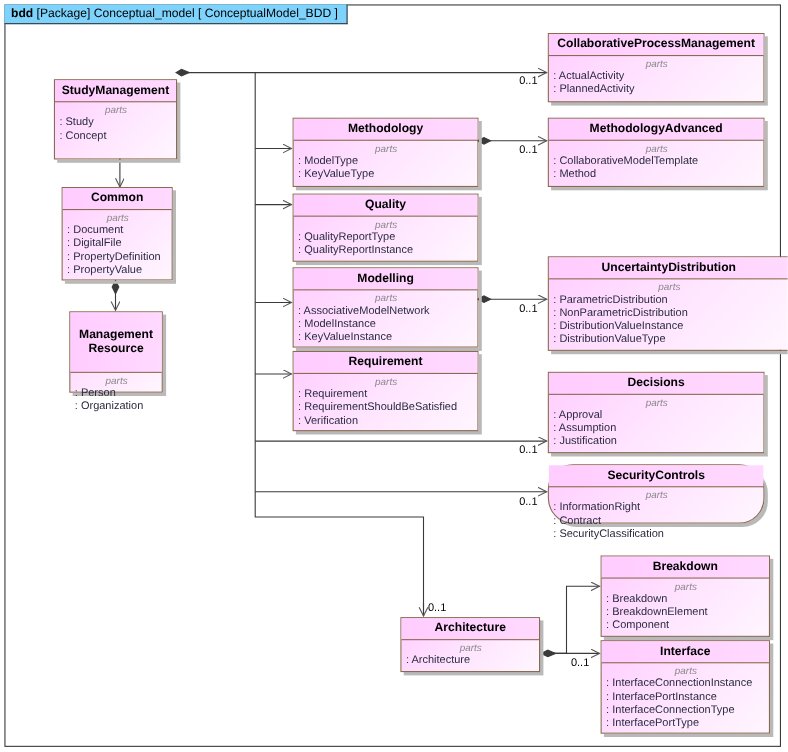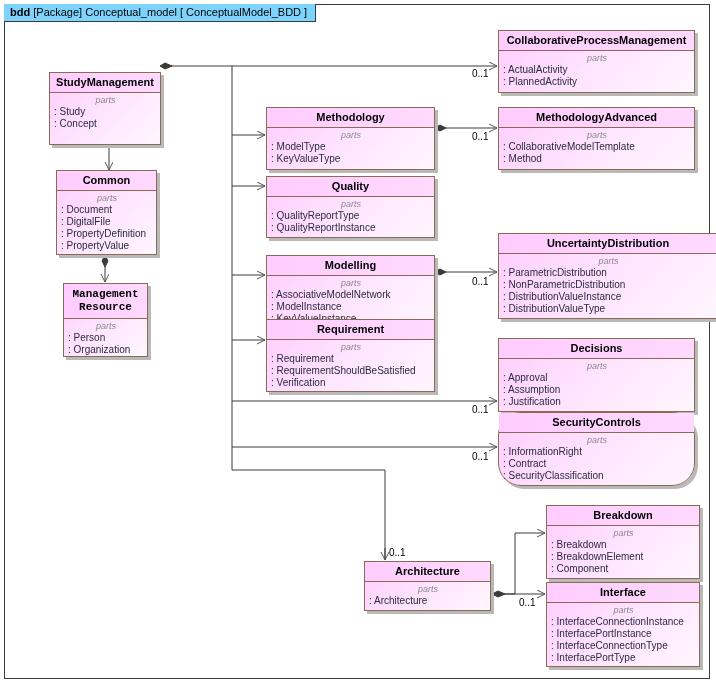--- a/index.html
+++ b/index.html
@@ -95,21 +95,21 @@
   <div class="compart">
     <div class="clabel">parts</div>
     <div class="part">: Document</div>
     <div class="part">: DigitalFile</div>
     <div class="part">: PropertyDefinition</div>
     <div class="part">: PropertyValue</div>
   </div>
 </div>
 
 <div class="block" style="left:63px;top:283px;width:85px;height:74px;">
-  <div class="hdr" style="padding:4px 2px;font-family:Liberation Mono, monospace;">Management Resource</div>
+  <div class="hdr" style="padding:14px 2px;">Management Resource</div>
   <div class="compart">
     <div class="clabel">parts</div>
     <div class="part">: Person</div>
     <div class="part">: Organization</div>
   </div>
 </div>
 
 <div class="block" style="left:498px;top:30px;width:197px;height:63px;">
   <div class="hdr">CollaborativeProcessManagement</div>
   <div class="compart">
@@ -150,21 +150,21 @@
   <div class="hdr">UncertaintyDistribution</div>
   <div class="compart">
     <div class="clabel">parts</div>
     <div class="part">: ParametricDistribution</div>
     <div class="part">: NonParametricDistribution</div>
     <div class="part">: DistributionValueInstance</div>
     <div class="part">: DistributionValueType</div>
   </div>
 </div>
 
-<div class="block" style="left:266px;top:243px;width:169px;height:73px;margin-top:12px;">
+<div class="block" style="left:266px;top:243px;width:169px;height:73px;">
   <div class="hdr">Modelling</div>
   <div class="compart">
     <div class="clabel">parts</div>
     <div class="part">: AssociativeModelNetwork</div>
     <div class="part">: ModelInstance</div>
     <div class="part">: KeyValueInstance</div>
   </div>
 </div>
 
 <div class="block" style="left:266px;top:319px;width:169px;height:73px;">
@@ -180,21 +180,21 @@
 <div class="block" style="left:498px;top:338px;width:197px;height:74px;">
   <div class="hdr">Decisions</div>
   <div class="compart">
     <div class="clabel">parts</div>
     <div class="part">: Approval</div>
     <div class="part">: Assumption</div>
     <div class="part">: Justification</div>
   </div>
 </div>
 
-<div class="block" style="left:498px;top:412px;width:197px;height:74px;border-radius:23px;">
+<div class="block" style="left:498px;top:422px;width:197px;height:54px;border-radius:23px;">
   <div class="hdr">SecurityControls</div>
   <div class="compart">
     <div class="clabel">parts</div>
     <div class="part">: InformationRight</div>
     <div class="part">: Contract</div>
     <div class="part">: SecurityClassification</div>
   </div>
 </div>
 
 <div class="block" style="left:546px;top:505px;width:154px;height:74px;">

